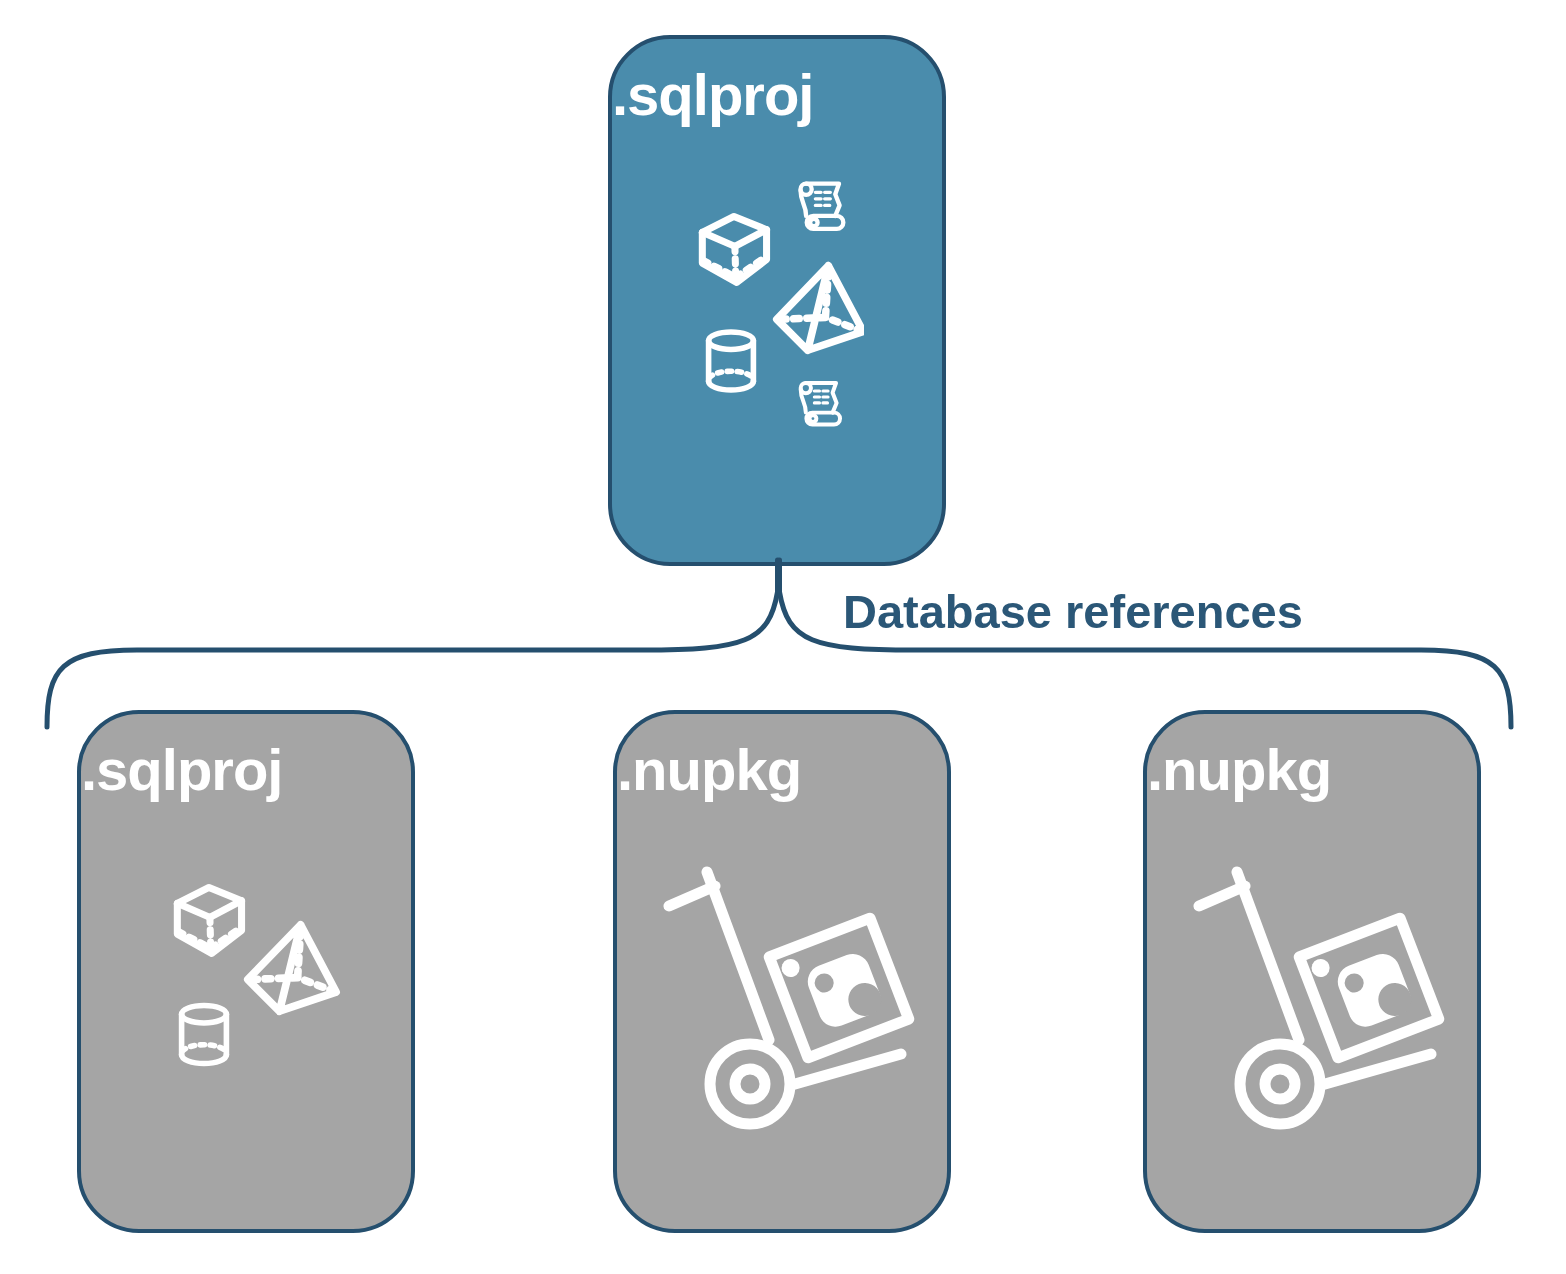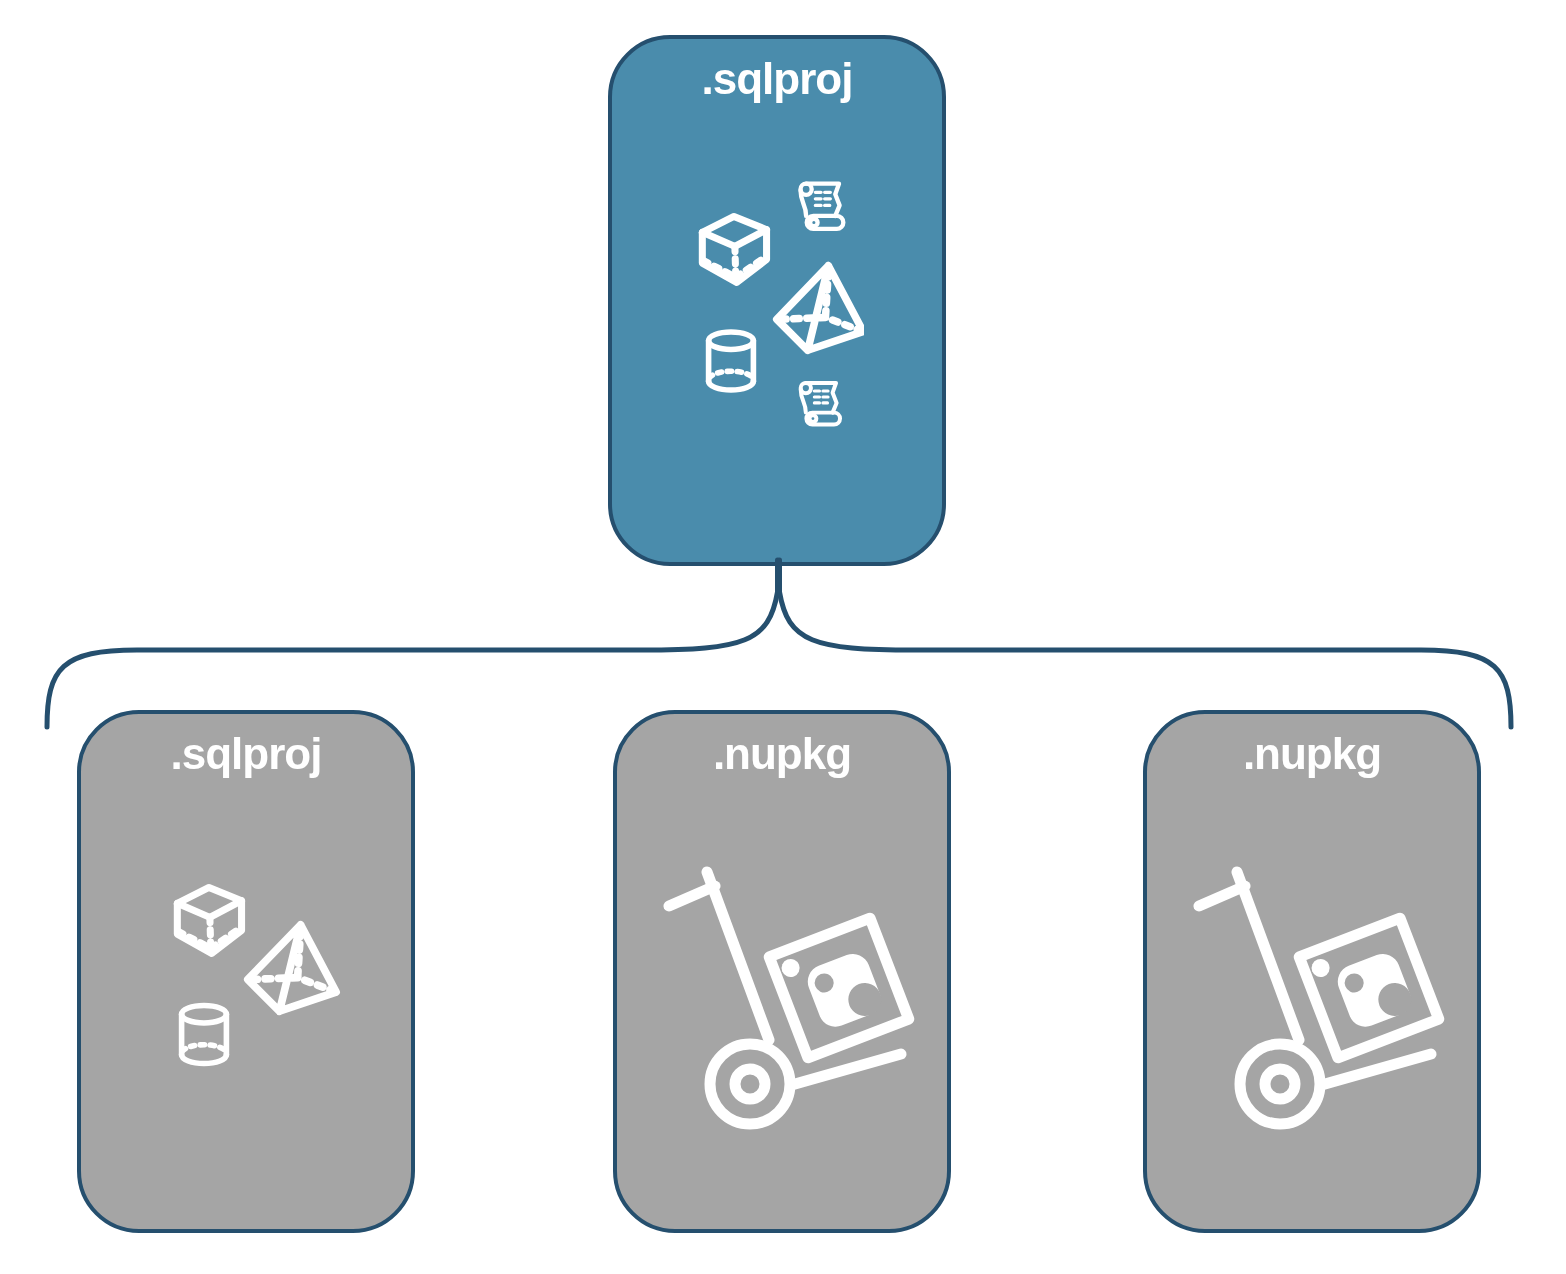--- a/index.html
+++ b/index.html
@@ -10,21 +10,21 @@
   .card{
     position:absolute;width:338px;box-sizing:border-box;
     border:4px solid var(--outline,#254F6E);border-radius:62px;
   }
   .card-top{left:608px;top:35px;height:531px;background:var(--top-card-fill,#4A8CAC);}
   .card-bottom{top:710px;height:523px;background:var(--bottom-card-fill,#A5A5A5);}
   .card-b1{left:77px;}
   .card-b2{left:613px;}
   .card-b3{left:1143px;}
   .card-title{
-    margin-top:16px;text-align:center;font-size:44px;font-weight:bold;
+    margin-top:24px;font-size:58px;font-weight:bold;
     color:#fff;letter-spacing:-1px;line-height:1.1;
   }
   .icon-stage{position:absolute;}
   .stage-top{left:72px;top:128px;}
   .stage-shapes{left:76px;top:150px;}
   .stage-truck{left:46px;top:148px;}
   .brace{position:absolute;left:0;top:548px;}
   .brace path{stroke:var(--outline,#254F6E);stroke-width:5;fill:none;stroke-linecap:round;}
   .connector-label{
     position:absolute;left:843px;top:584px;font-size:47px;font-weight:bold;
@@ -109,20 +109,21 @@
       <use href="#icon-pyramid" x="84" y="94" width="102" height="94"></use>
       <use href="#icon-cylinder" x="12" y="152" width="70" height="84"></use>
       <use href="#icon-scroll" x="107" y="208" width="57" height="57"></use>
     </svg>
   </div>
 
   <svg class="brace" width="1566" height="195" viewBox="0 0 1566 195">
     <path d="M47,179 C47,120 62,102 137,102 L642,102 C744,102 769,94 777.5,44 L777.5,12"></path>
     <path d="M1511,179 C1511,120 1496,102 1421,102 L915,102 C813,102 788,94 779.5,44 L779.5,12"></path>
   </svg>
+  <div class="connector-label">Database references</div>
 
   <div class="card card-bottom card-b1">
     <div class="card-title">.sqlproj</div>
     <svg class="icon-stage stage-shapes" width="200" height="225" viewBox="0 0 200 225">
       <use href="#icon-cube" x="8" y="12" width="88" height="88"></use>
       <use href="#icon-pyramid" x="82" y="56" width="104" height="96"></use>
       <use href="#icon-cylinder" x="12" y="128" width="70" height="85"></use>
     </svg>
   </div>
 

